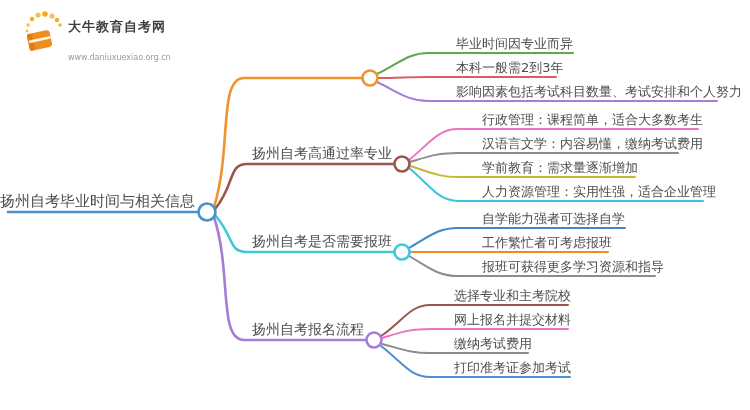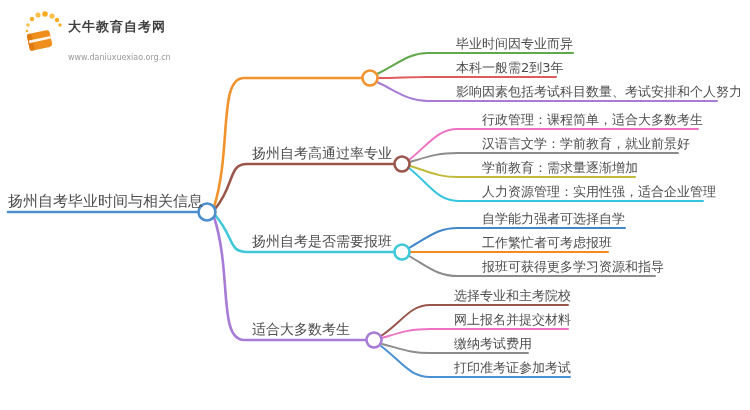--- a/index.html
+++ b/index.html
@@ -75,32 +75,32 @@
     <path d="M 382 344 C 402 349 410 353 430 353 L 528 353" stroke-width="2" stroke="#8c8c8c"></path>
     <path d="M 381 346 C 402 362 410 377 430 377 L 570 377" stroke-width="2" stroke="#4a90d4"></path>
 
     <circle cx="207" cy="212" r="8.5" fill="#ffffff" stroke-width="2.6" stroke="#4b8fce"></circle>
     <circle cx="370" cy="78" r="7.5" fill="#ffffff" stroke-width="2.6" stroke="#f0932d"></circle>
     <circle cx="402" cy="164" r="7.5" fill="#ffffff" stroke-width="2.6" stroke="#9a564b"></circle>
     <circle cx="402" cy="252" r="7.5" fill="#ffffff" stroke-width="2.6" stroke="#3fc8da"></circle>
     <circle cx="374" cy="340" r="7.5" fill="#ffffff" stroke-width="2.6" stroke="#a77bd6"></circle>
   </svg>
 
-  <div class="node root" style="left:8px; top:191px">扬州自考毕业时间与相关信息</div>
+  <div class="node root" style="left:0; top:191px">扬州自考毕业时间与相关信息</div>
 
   <div class="node branch" style="left:252px; top:143px">扬州自考高通过率专业</div>
   <div class="node branch" style="left:252px; top:231px">扬州自考是否需要报班</div>
-  <div class="node branch" style="left:252px; top:319px">适合大多数考生</div>
+  <div class="node branch" style="left:252px; top:319px">扬州自考报名流程</div>
 
   <div class="node child" style="left:446px; top:34px">毕业时间因专业而异</div>
   <div class="node child" style="left:446px; top:58px">本科一般需2到3年</div>
   <div class="node child" style="left:446px; top:82px">影响因素包括考试科目数量、考试安排和个人努力</div>
 
   <div class="node child" style="left:472px; top:110px">行政管理：课程简单，适合大多数考生</div>
-  <div class="node child" style="left:472px; top:134px">汉语言文学：学前教育，就业前景好</div>
+  <div class="node child" style="left:472px; top:134px">汉语言文学：内容易懂，缴纳考试费用</div>
   <div class="node child" style="left:472px; top:158px">学前教育：需求量逐渐增加</div>
   <div class="node child" style="left:472px; top:182px">人力资源管理：实用性强，适合企业管理</div>
 
   <div class="node child" style="left:472px; top:209px">自学能力强者可选择自学</div>
   <div class="node child" style="left:472px; top:233px">工作繁忙者可考虑报班</div>
   <div class="node child" style="left:444px; top:286px">选择专业和主考院校</div>
 
   <div class="node child" style="left:472px; top:257px">报班可获得更多学习资源和指导</div>
   <div class="node child" style="left:444px; top:310px">网上报名并提交材料</div>
   <div class="node child" style="left:444px; top:334px">缴纳考试费用</div>

